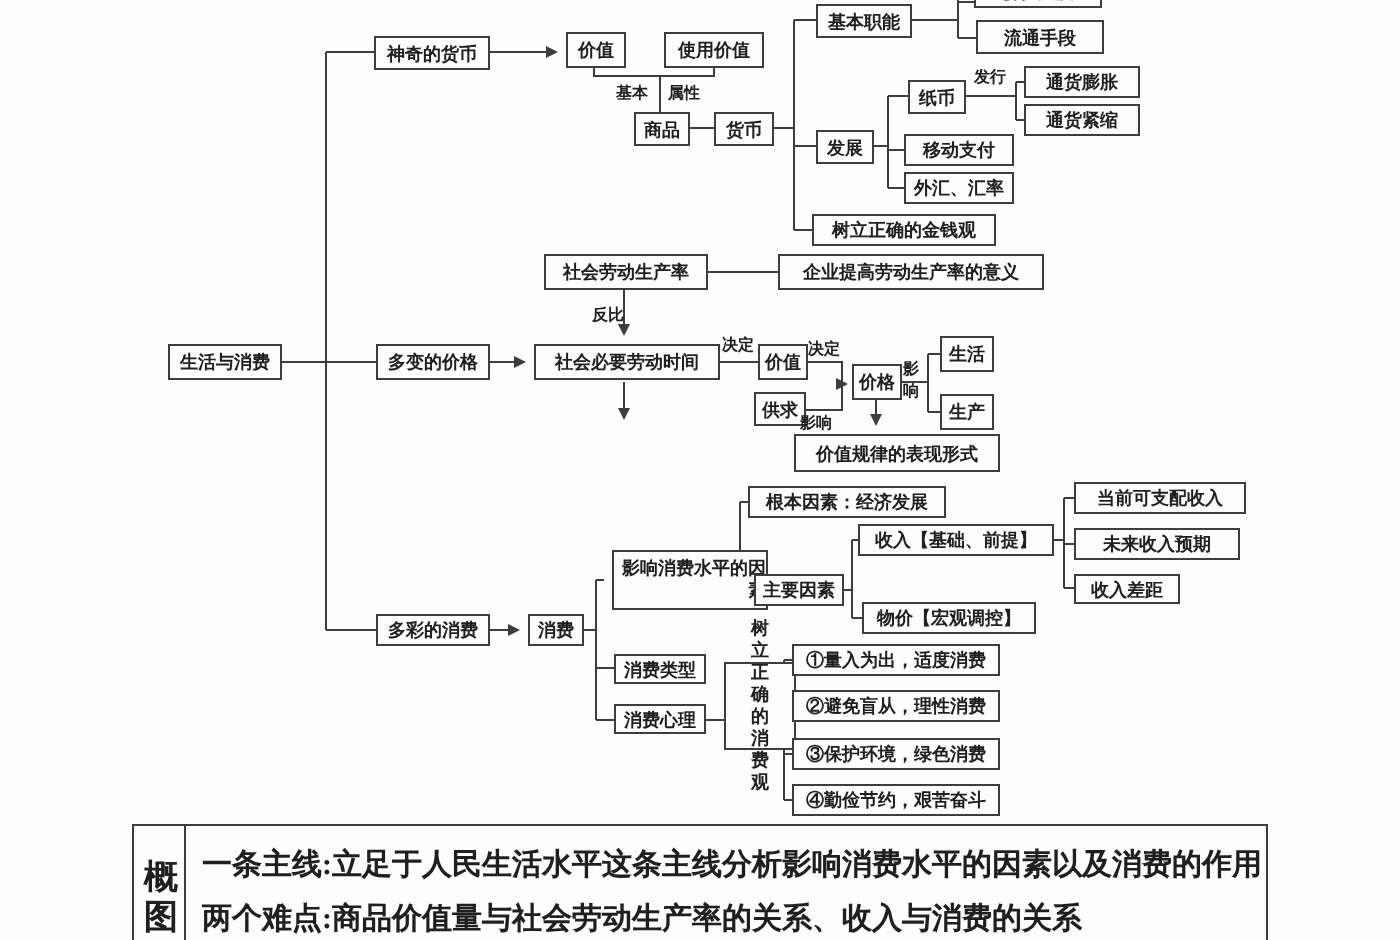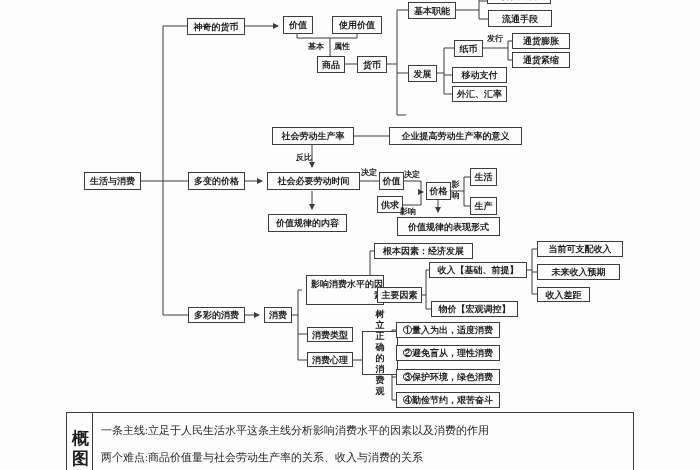--- a/index.html
+++ b/index.html
@@ -24,21 +24,21 @@
   .footer{
     position:absolute;box-sizing:border-box;border:1px solid #3d3d3d;
     background:#fdfdfd;
   }
   .footer-divider{position:absolute;top:0;bottom:0;width:1px;background:#3d3d3d;}
   .footer-label{
     position:absolute;width:14px;font-size:17px;font-weight:700;
     line-height:20px;text-align:center;white-space:normal;word-break:break-all;
   }
   .footer-line{
-    position:absolute;font-size:11px;font-weight:400;white-space:nowrap;text-align:center;
+    position:absolute;font-size:15px;font-weight:700;white-space:nowrap;text-align:center;
   }
 </style>
 </head>
 <body>
 
 <div class="stage">
 
   <svg class="wires" viewBox="0 0 700 470" fill="none">
     <defs>
       <marker id="arr" markerWidth="7" markerHeight="7" refX="5" refY="3" orient="auto">
@@ -93,36 +93,36 @@
   <div class="n" style="left:408px;top:2px;width:48px;height:17px">基本职能</div>
   <div class="n" style="left:487px;top:-13px;width:64px;height:17px">价值尺度</div>
   <div class="n" style="left:488px;top:10px;width:64px;height:17px">流通手段</div>
   <div class="n" style="left:408px;top:65px;width:29px;height:17px">发展</div>
   <div class="n" style="left:454px;top:40px;width:29px;height:17px">纸币</div>
   <span class="lbl" style="left:487px;top:34px">发行</span>
   <div class="n" style="left:512px;top:33px;width:58px;height:16px">通货膨胀</div>
   <div class="n" style="left:512px;top:52px;width:58px;height:16px">通货紧缩</div>
   <div class="n" style="left:452px;top:67px;width:55px;height:16px">移动支付</div>
   <div class="n" style="left:452px;top:86px;width:55px;height:16px">外汇、汇率</div>
+  <div class="n" style="left:406px;top:107px;width:92px;height:16px">树立正确的金钱观</div>
 
   <div class="n" style="left:188px;top:172px;width:57px;height:18px">多变的价格</div>
   <div class="n" style="left:272px;top:127px;width:82px;height:18px">社会劳动生产率</div>
   <div class="n" style="left:389px;top:127px;width:133px;height:18px">企业提高劳动生产率的意义</div>
   <span class="lbl" style="left:296px;top:153px">反比</span>
   <div class="n" style="left:267px;top:172px;width:93px;height:18px">社会必要劳动时间</div>
   <span class="lbl" style="left:361px;top:168px">决定</span>
   <div class="n" style="left:379px;top:172px;width:25px;height:18px">价值</div>
   <span class="lbl" style="left:404px;top:170px">决定</span>
   <div class="n" style="left:377px;top:196px;width:26px;height:17px">供求</div>
   <span class="lbl" style="left:400px;top:207px">影响</span>
   <div class="n" style="left:426px;top:182px;width:25px;height:18px">价格</div>
   <span class="lbl stacked" style="left:450px;top:179px">影响</span>
   <div class="n" style="left:470px;top:168px;width:27px;height:18px">生活</div>
   <div class="n" style="left:470px;top:197px;width:27px;height:18px">生产</div>
-  <div class="n" style="left:268px;top:214px;width:79px;height:18px">价值规律的内容</div>
   <div class="n" style="left:397px;top:217px;width:103px;height:19px">价值规律的表现形式</div>
 
   <div class="n" style="left:188px;top:307px;width:57px;height:16px">多彩的消费</div>
   <div class="n" style="left:264px;top:307px;width:28px;height:16px">消费</div>
   <div class="n wrapbox" style="left:306px;top:275px;width:78px;height:30px">影响消费水平的因素</div>
   <div class="n" style="left:374px;top:243px;width:99px;height:16px">根本因素：经济发展</div>
   <div class="n" style="left:377px;top:287px;width:45px;height:16px">主要因素</div>
   <div class="n" style="left:429px;top:262px;width:98px;height:16px">收入【基础、前提】</div>
   <div class="n" style="left:537px;top:241px;width:86px;height:16px">当前可支配收入</div>
   <div class="n" style="left:537px;top:264px;width:83px;height:16px">未来收入预期</div>

